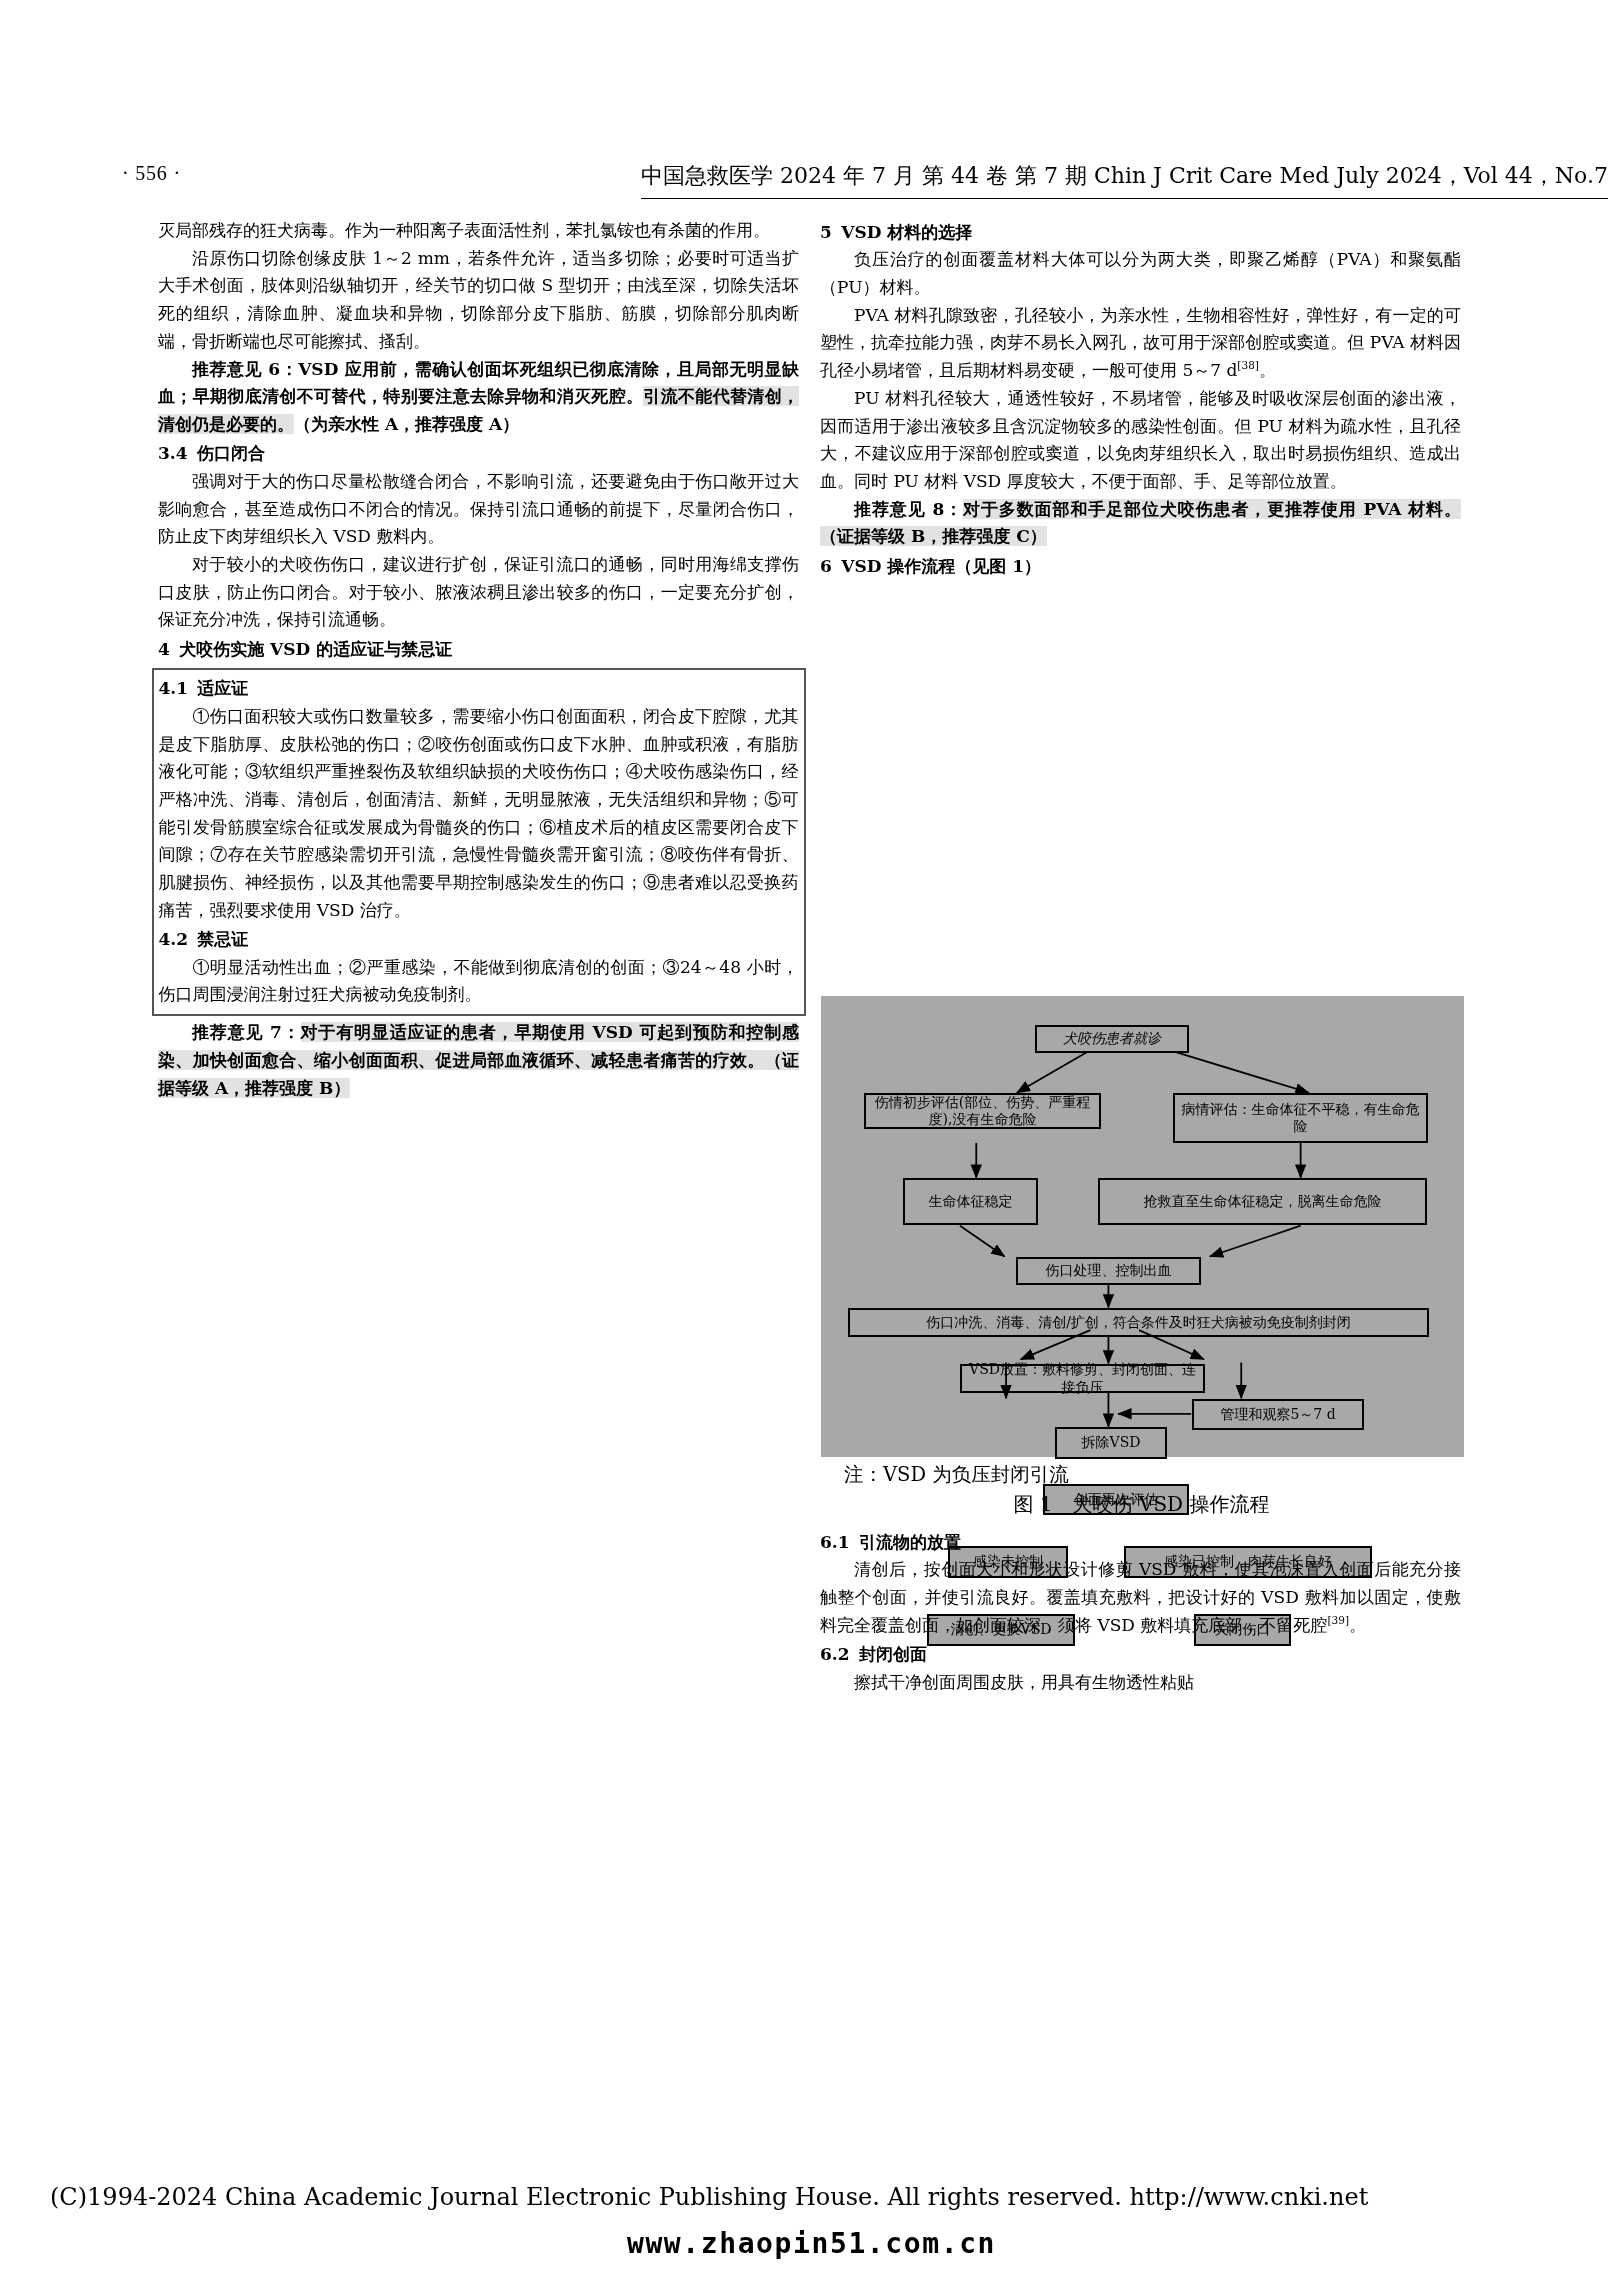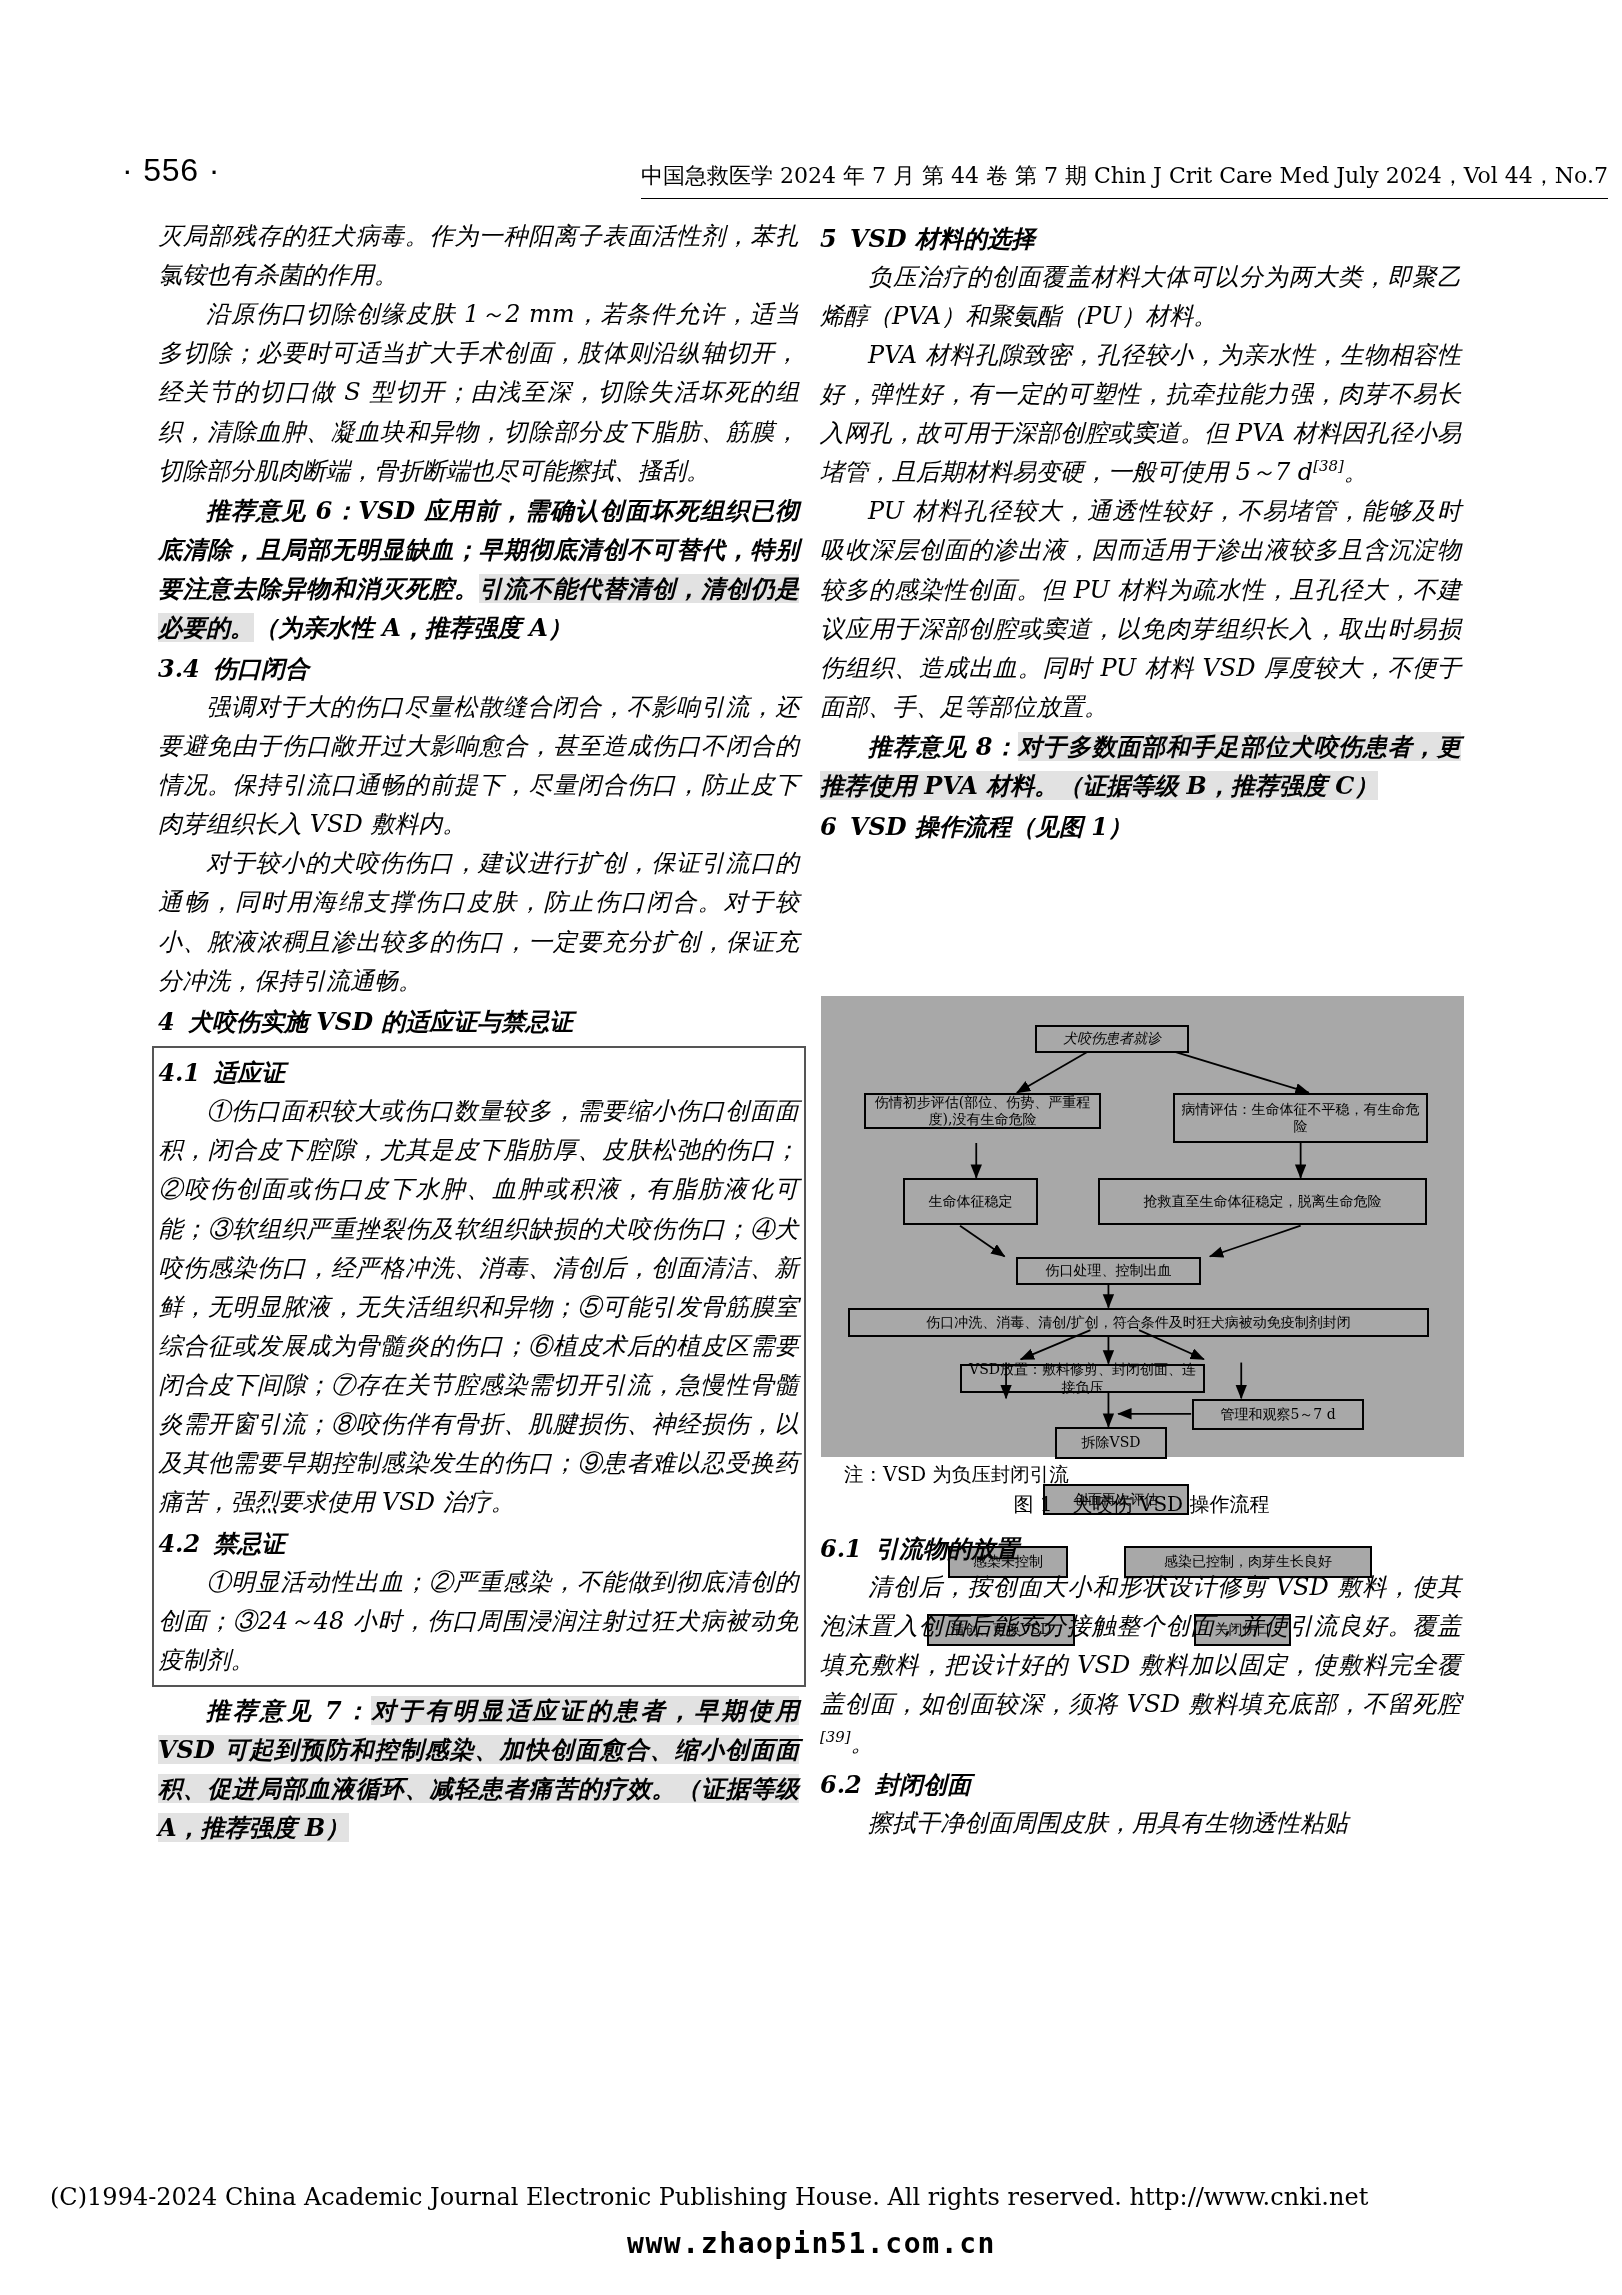--- a/index.html
+++ b/index.html
@@ -5,36 +5,36 @@
   html,body{margin:0;padding:0;background:#fff;}
   body{
     width:1623px;height:2295px;
     font-family:"DejaVu Serif","Liberation Serif",serif;
     color:#000;position:relative;overflow:hidden;
   }
   .page{position:relative;width:1623px;height:2295px;}
 
   
   .pagenum{
-    position:absolute;left:122px;top:152px;
-    font-size:32px;letter-spacing:0.8px;
-    font-family:Liberation Sans, sans-serif;
+    position:absolute;left:122px;top:162px;
+    font-size:20px;letter-spacing:0.8px;
+    font-family:Liberation Serif, serif;
   }
   .runhead{
     position:absolute;left:641px;top:161px;
     font-size:22px;white-space:nowrap;
     border-bottom:1.6px solid #000;padding-bottom:6.5px;
     font-family:"DejaVu Serif","Liberation Serif",serif;
   }
 
   
   .col{
     position:absolute;top:217px;width:641px;
-    font-size:24px;line-height:1.63;
-    text-align:justify;text-justify:inter-ideograph;font-style:italic;
+    font-size:17px;line-height:1.63;
+    text-align:justify;text-justify:inter-ideograph;
   }
   .col-left{left:158px;}
   .col-right{left:820px;}
 
   p{margin:0;padding:0;}
   .ind{text-indent:2em;}
   .noind{text-indent:0;}
   .hd{font-weight:bold;margin-top:1.6px;}
   .hd .num{margin-right:.55em;}
   .hl{background:#e2e2e2;}

